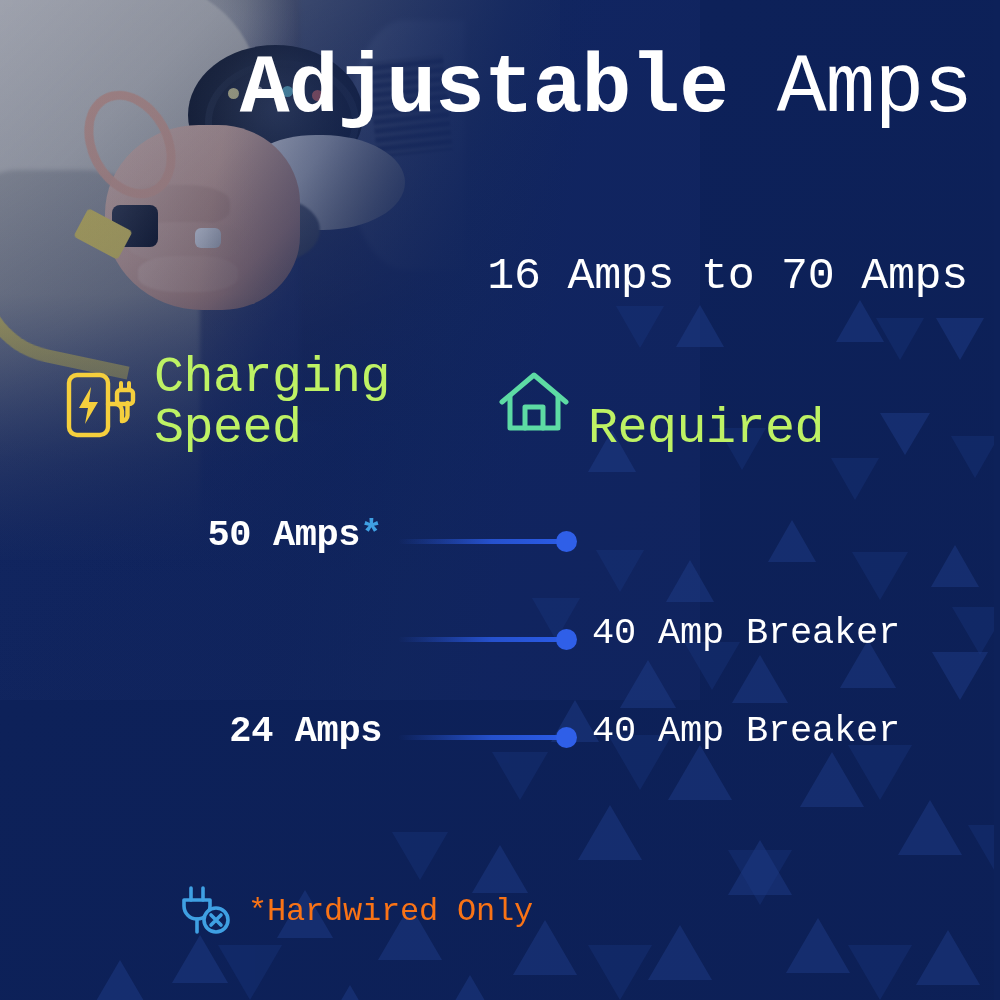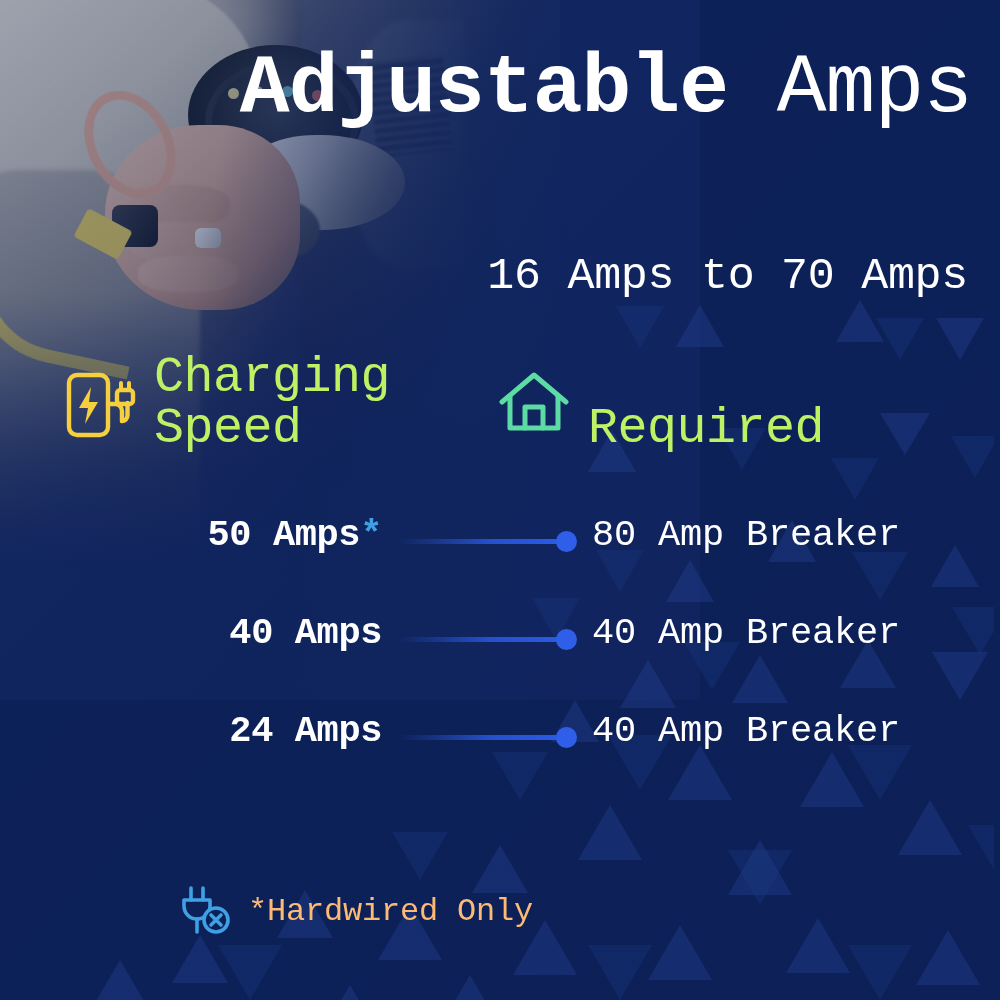--- a/index.html
+++ b/index.html
@@ -105,21 +105,21 @@
   .row-left{position:absolute;right:618px;top:9px;white-space:nowrap;
     font-size:37px;font-weight:700;color:#ffffff;letter-spacing:-.4px;}
   .row-left .star{color:#3fa0e3;font-weight:700;}
   .connector-line{position:absolute;left:398px;top:34px;width:170px;height:5px;border-radius:3px;
     background:linear-gradient(90deg, rgba(43,92,232,0) 0%, rgba(43,92,232,.35) 25%, rgba(43,92,232,.8) 55%, #2b5ce8 100%);}
   .connector-dot{position:absolute;left:556px;top:26px;width:21px;height:21px;border-radius:50%;background:#2f5fe8;}
   .row-right{position:absolute;left:592px;top:9px;white-space:nowrap;
     font-size:37px;font-weight:400;color:#ffffff;letter-spacing:-.2px;}
 
   .footnote{position:absolute;left:178px;top:882px;display:flex;align-items:center;gap:14px;}
-  .footnote-text{font-size:32px;color:#fdba74;font-weight:400;letter-spacing:-.2px;white-space:nowrap;}
+  .footnote-text{font-size:32px;color:#f97316;font-weight:400;letter-spacing:-.2px;white-space:nowrap;}
 </style>
 </head>
 <body>
 
 <div id="stage">
 
   <div class="photo">
     <div class="photo-inner"></div>
     <div class="car"></div>
     <div class="car-edge"></div>
@@ -242,26 +242,24 @@
       </div>
 
     </div>
 
     <div class="rows">
 
       <div class="row">
         <div class="row-left"><span>50 Amps</span><span class="star">*</span></div>
         <div class="connector-line"></div>
         <div class="connector-dot"></div>
-        <div class="row-right">80 Amp Breaker</div>
       </div>
 
 
       <div class="row">
-        <div class="row-left"><span>40 Amps</span><span class="star"></span></div>
         <div class="connector-line"></div>
         <div class="connector-dot"></div>
         <div class="row-right">40 Amp Breaker</div>
       </div>
 
       <div class="row">
         <div class="row-left"><span>24 Amps</span><span class="star"></span></div>
         <div class="connector-line"></div>
         <div class="connector-dot"></div>
         <div class="row-right">40 Amp Breaker</div>

